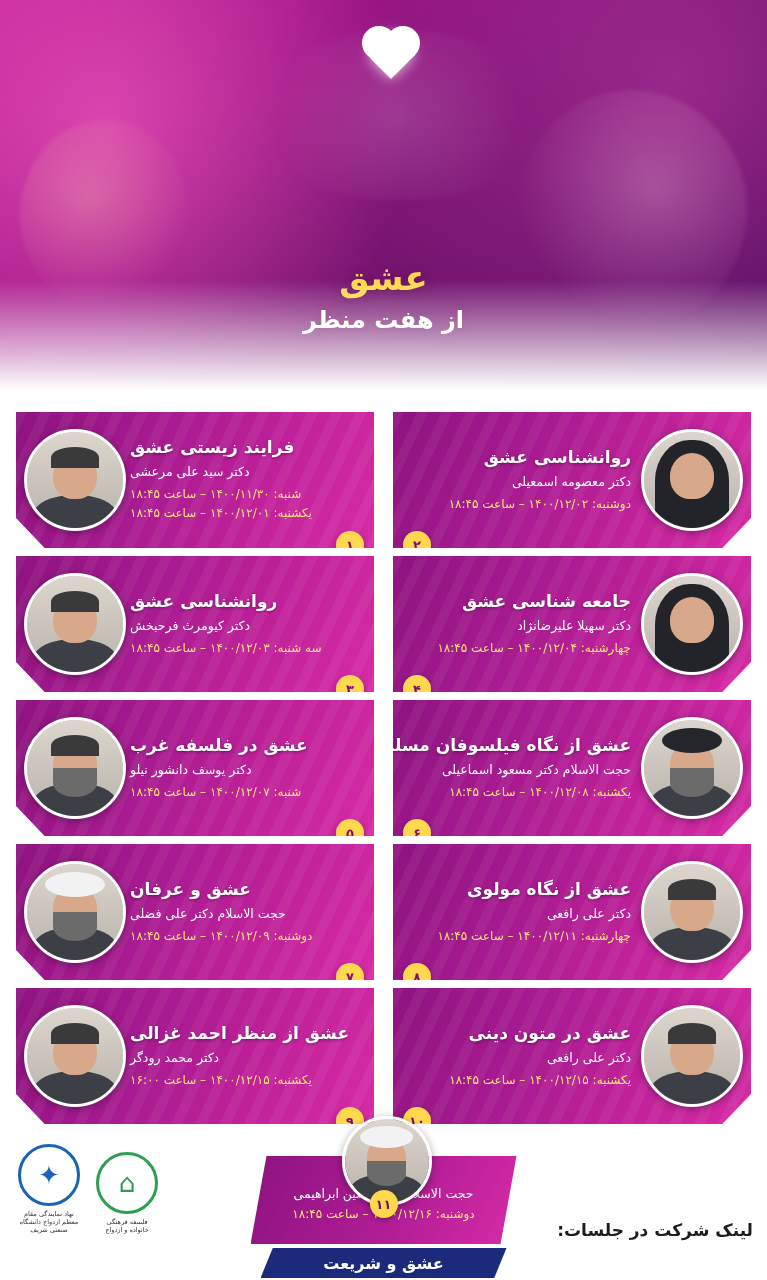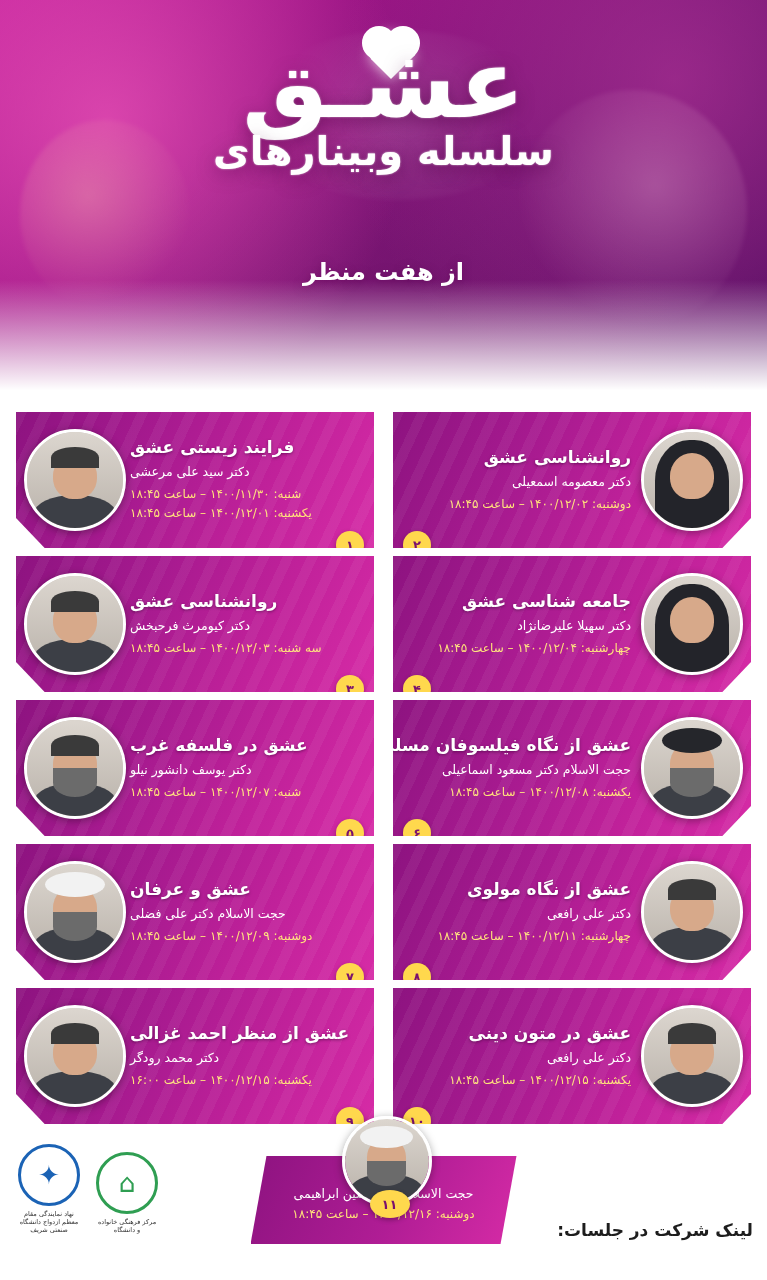--- a/index.html
+++ b/index.html
@@ -229,21 +229,21 @@
     border-radius:50%;
     overflow:hidden;
     border:3px solid #ffffff;
     box-shadow:0 2px 8px rgba(0,0,0,.35);
     z-index:6;
   }
   .final-badge{
     position:absolute;
     left:50%;margin-left:-14px;
     bottom:62px;
-    width:40px;height:28px;border-radius:50%;
+    width:28px;height:28px;border-radius:50%;
     background:#ffd84d;color:#7a116e;font-weight:bold;font-size:13px;
     display:flex;align-items:center;justify-content:center;
     z-index:7;
     box-shadow:0 2px 5px rgba(0,0,0,.3);
   }
   .final-card .t-speaker{font-size:12.5px;margin-bottom:4px;}
   .final-card .t-date{font-size:12px;}
   .final-strip{
     position:absolute;
     left:50%;margin-left:-123px;
@@ -295,25 +295,22 @@
 
 <div class="poster">
 
   <div class="bgchevron"></div>
 
   <div class="hero">
     <div class="hero-ghost g1"></div>
     <div class="hero-ghost g2"></div>
     <div class="hero-ghost g3"></div>
     <div class="heart"></div>
-    <div class="hero-script">
-      <span>عشـق</span>
-      <span class="small">سلسله وبینارهای</span>
-    </div>
     <div class="hero-sub">
+      <div class="l1">عشق</div>
       <div class="l2">از هفت منظر</div>
     </div>
   </div>
 
   <div class="sessions">
 
     <div class="row">
       <div class="card left-card">
         <div class="stripes"></div>
         <div class="photo">
@@ -518,29 +515,30 @@
           <div class="p-beard"></div>
         </div>
     </div>
 
     <div class="final-card">
       <div class="stripes"></div>
       <div class="t-speaker">حجت الاسلام دکتر حسین ابراهیمی</div>
       <div class="t-date">دوشنبه: ۱۴۰۰/۱۲/۱۶ – ساعت ۱۸:۴۵</div>
     </div>
     <div class="final-badge">١١</div>
+    <div class="final-strip">عشق و شریعت</div>
 
     <div class="link-box">
       <div class="lbl">لینک شرکت در جلسات:</div>
     </div>
 
     <div class="logos">
       <div class="logo">
         <div class="mark green">⌂</div>
-        <div class="cap">مرکز فرهنگی خانواده و دانشگاه</div>
+        <div class="cap">فلسفه فرهنگی خانواده و ازدواج</div>
       </div>
       <div class="logo">
         <div class="mark blue">✦</div>
         <div class="cap">نهاد نمایندگی مقام معظم ازدواج
 دانشگاه صنعتی شریف</div>
       </div>
     </div>
 
   </div>
 

